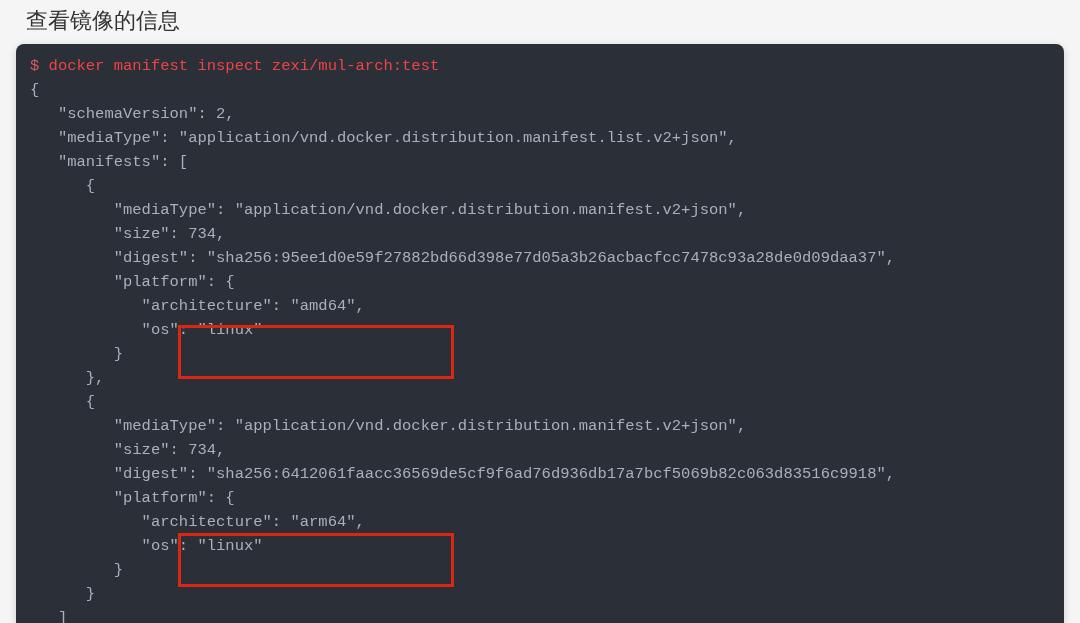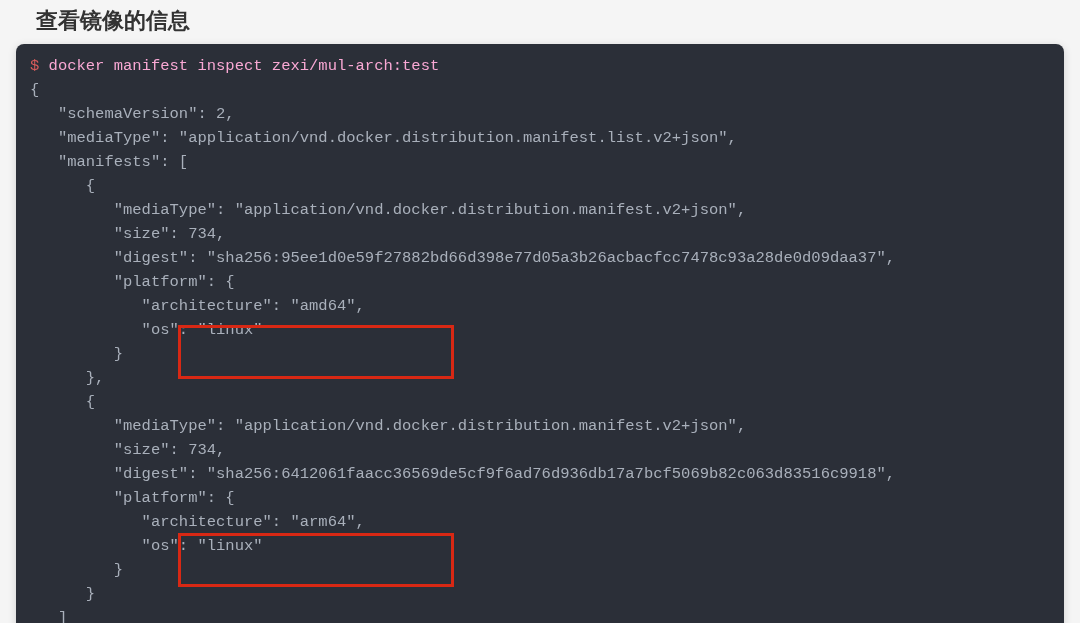--- a/index.html
+++ b/index.html
@@ -8,24 +8,24 @@
       box-sizing: border-box;
     }
     body {
       width: 1080px;
       height: 623px;
       background: #f5f5f5;
       font-family: -apple-system, "PingFang SC", "Microsoft YaHei", sans-serif;
       overflow: hidden;
     }
     .title-area {
-      padding: 6px 24px 8px 36px;
+      padding: 6px 24px 8px 26px;
       font-size: 22px;
       color: #333;
-      font-weight: 700;
+      font-weight: 400;
     }
     .terminal-wrapper {
       margin: 0 16px;
       border-radius: 8px;
       overflow: hidden;
       box-shadow: 0 2px 8px rgba(0,0,0,0.15);
     }
     .terminal {
       background: #2b2f38;
       padding: 10px 14px 14px 14px;
@@ -38,21 +38,21 @@
     }
     .terminal pre {
       margin: 0;
       white-space: pre;
       font-family: inherit;
     }
     .prompt {
       color: #d85b5b;
     }
     .cmd {
-      color: #f9a8d4;
+      color: #ef4444;
     }
     .highlight-box {
       position: absolute;
       border: 3px solid #d82814;
       background: transparent;
       pointer-events: none;
     }
     .hb1 {
       left: 162px;
       top: 281px;

